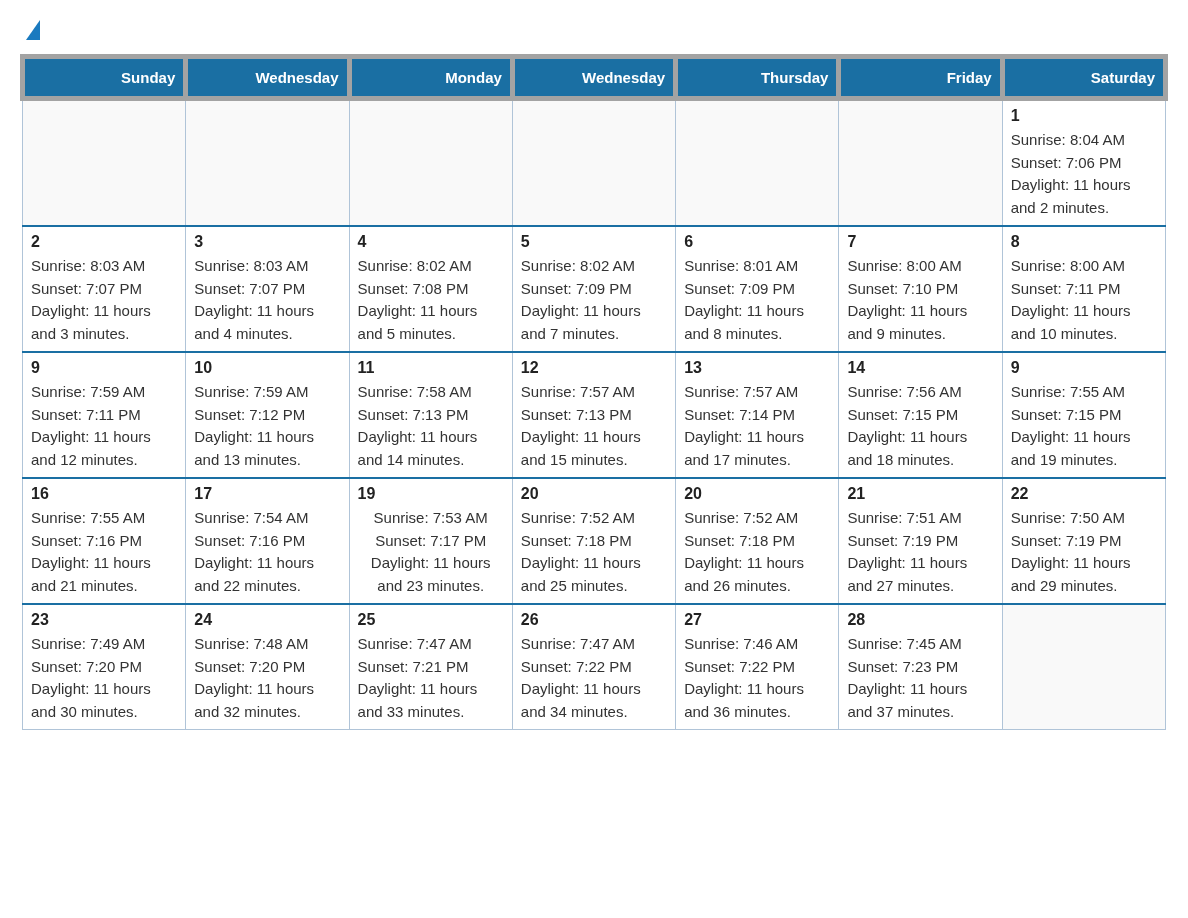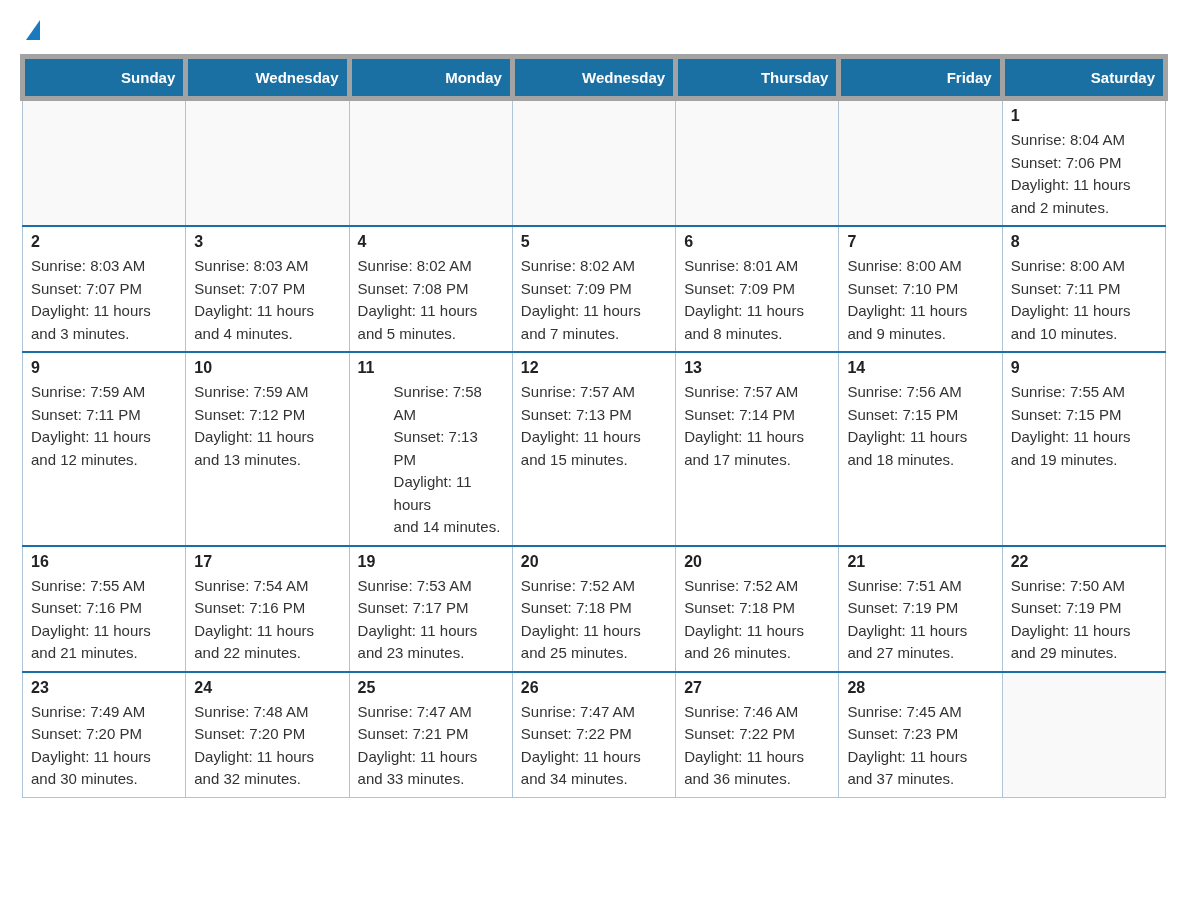--- a/index.html
+++ b/index.html
@@ -200,21 +200,21 @@
         </td>
         <td>
           <span class="day-number">10</span>
           <div class="day-info" style="white-space: pre-line;">Sunrise: 7:59 AM
 Sunset: 7:12 PM
 Daylight: 11 hours
 and 13 minutes.</div>
         </td>
         <td>
           <span class="day-number">11</span>
-          <div class="day-info" style="white-space: pre-line; margin-left: 36px;">Sunrise: 7:58 AM
+          <div class="day-info" style="white-space: pre-line;">Sunrise: 7:58 AM
 Sunset: 7:13 PM
 Daylight: 11 hours
 and 14 minutes.</div>
         </td>
         <td>
           <span class="day-number">12</span>
           <div class="day-info" style="white-space: pre-line;">Sunrise: 7:57 AM
 Sunset: 7:13 PM
 Daylight: 11 hours
 and 15 minutes.</div>
@@ -251,21 +251,21 @@
         </td>
         <td>
           <span class="day-number">17</span>
           <div class="day-info" style="white-space: pre-line;">Sunrise: 7:54 AM
 Sunset: 7:16 PM
 Daylight: 11 hours
 and 22 minutes.</div>
         </td>
         <td>
           <span class="day-number">19</span>
-          <div class="day-info" style="white-space: pre-line;">Sunrise: 7:53 AM
+          <div class="day-info" style="white-space: pre-line; text-align: center;">Sunrise: 7:53 AM
 Sunset: 7:17 PM
 Daylight: 11 hours
 and 23 minutes.</div>
         </td>
         <td>
           <span class="day-number">20</span>
           <div class="day-info" style="white-space: pre-line;">Sunrise: 7:52 AM
 Sunset: 7:18 PM
 Daylight: 11 hours
 and 25 minutes.</div>

